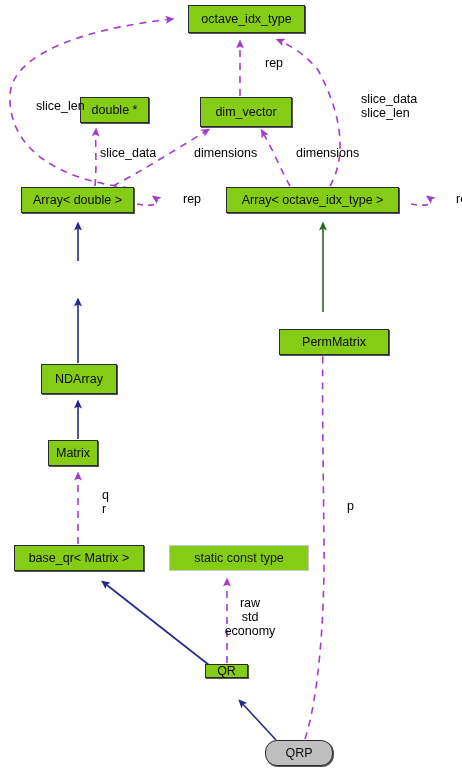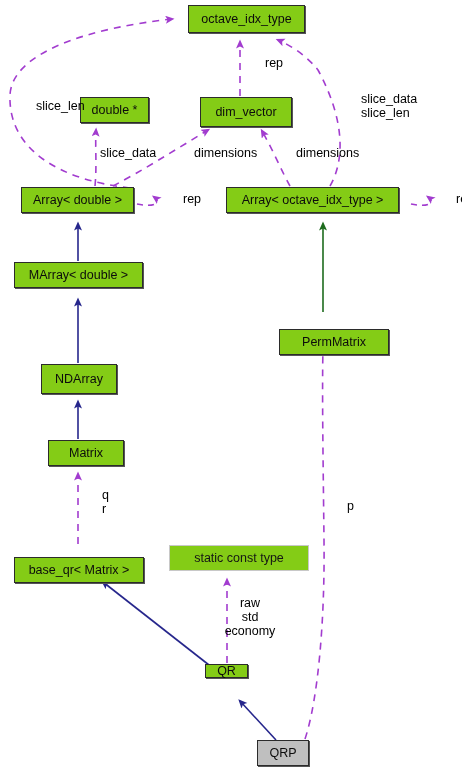--- a/index.html
+++ b/index.html
@@ -161,49 +161,46 @@
   </div>
 
   <div class="node-box" style="left:21px; top:187px; width:113px; height:26px;">
     <span>Array&lt; double &gt;</span>
   </div>
 
   <div class="node-box" style="left:226px; top:187px; width:173px; height:26px;">
     <span>Array&lt; octave_idx_type &gt;</span>
   </div>
 
-  <div class="node-box" style="left:14px; top:262px; width:129px; height:26px;">
-    <span>MArray&lt; double &gt;</span>
-  </div>
 
   <div class="node-box" style="left:279px; top:329px; width:110px; height:26px;">
     <span>PermMatrix</span>
   </div>
 
   <div class="node-box" style="left:41px; top:364px; width:76px; height:30px;">
     <span>NDArray</span>
   </div>
 
-  <div class="node-box" style="left:48px; top:440px; width:76px; height:26px;">
+  <div class="node-box" style="left:48px; top:440px; width:50px; height:26px;">
     <span>Matrix</span>
   </div>
 
-  <div class="node-box" style="left:14px; top:545px; width:130px; height:26px;margin-top:12px;">
+  <div class="node-box" style="left:14px; top:545px; width:130px; height:26px;">
     <span>base_qr&lt; Matrix &gt;</span>
   </div>
 
   <div class="node-box faded" style="left:169px; top:545px; width:140px; height:26px;">
     <span>static const type</span>
   </div>
 
   <div class="node-box" style="left:205px; top:664px; width:43px; height:14px;">
     <span>QR</span>
   </div>
 
-  <div class="node-box selected" style="left:257px; top:740px; width:52px; height:26px;">
+  <div class="node-box selected" style="left:265px; top:740px; width:68px; height:26px;border-radius:12px;">
     <span>QRP</span>
   </div>
 
   <div class="edge-label" style="left:245px; top:56px;">rep</div>
 
   <div class="edge-label" style="left:16px; top:99px;">slice_len</div>
 
   <div class="edge-label" style="left:341px; top:92px;">slice_data
 slice_len</div>
 

